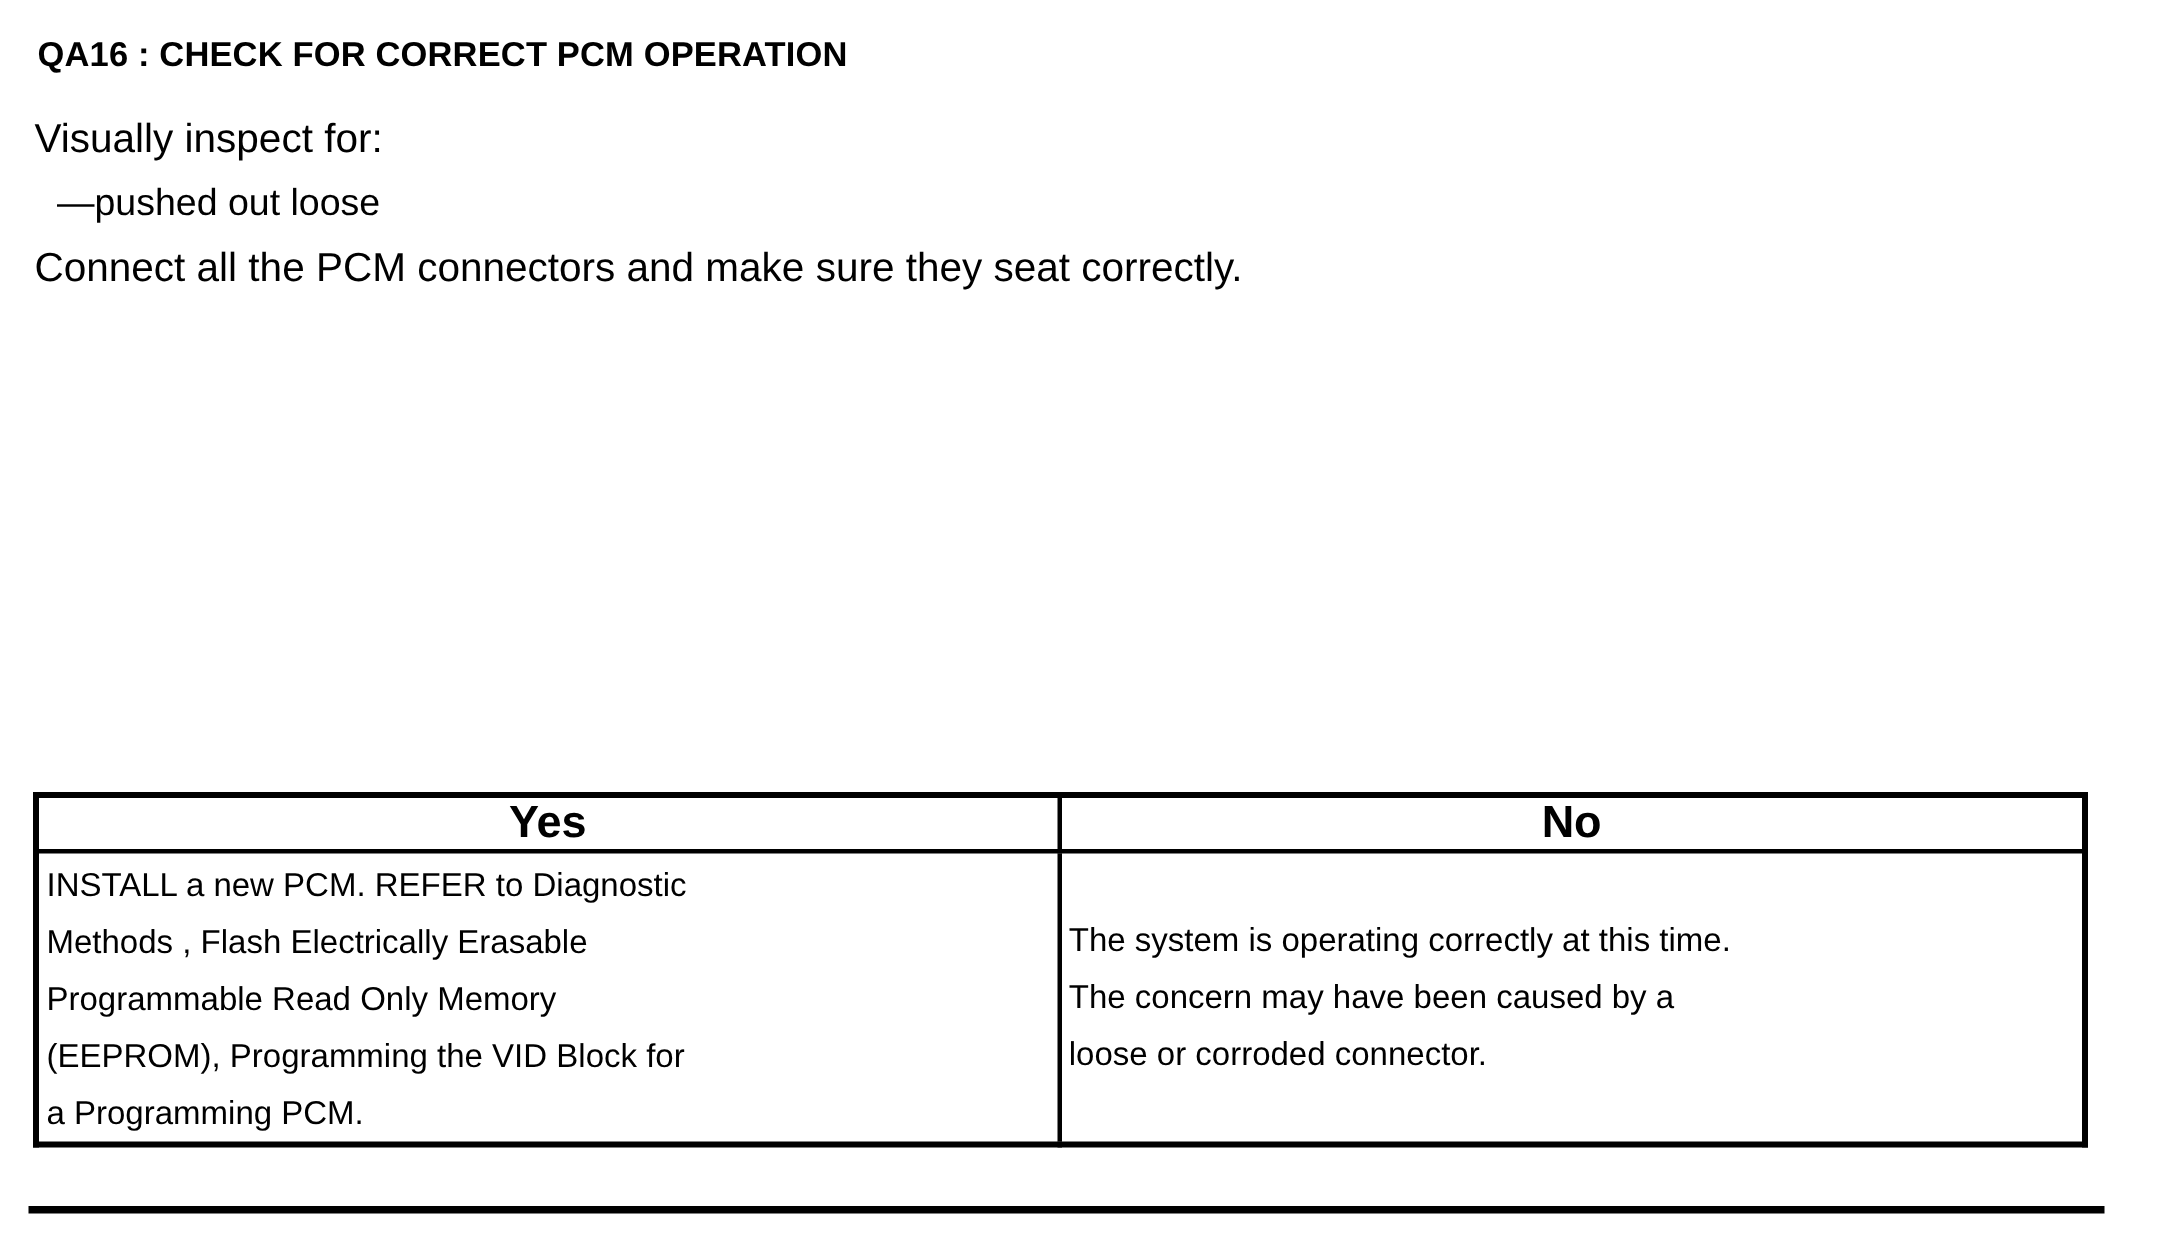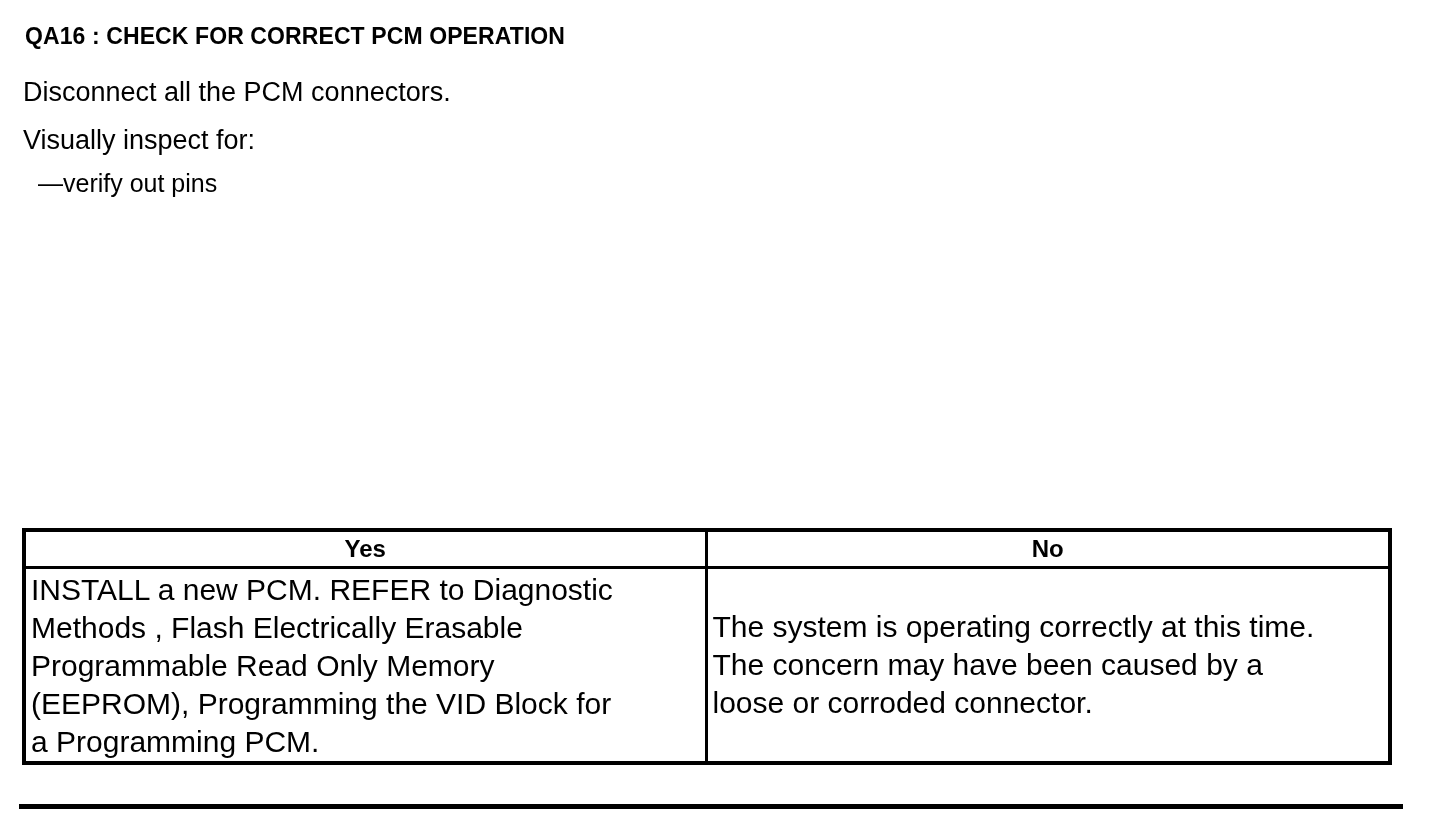--- a/index.html
+++ b/index.html
@@ -82,29 +82,29 @@
   .decision-table th,
   .decision-table td {
     border: 3px solid #000;
     padding: 0;
     vertical-align: middle;
     color: #000;
   }
 
   .decision-table thead th {
     height: 34px;
-    font-size: 24px;
+    font-size: 30px;
     font-weight: bold;
     text-align: center;
     line-height: 34px;
   }
 
   .decision-table tbody td {
     height: 186px;
-    font-size: 30px;
+    font-size: 22px;
     line-height: 38px;
     font-weight: normal;
     text-align: left;
   }
   .cell-inner {
     padding: 0 4px 0 5px;
   }
   .cell-yes .cell-inner {
     padding-top: 0;
   }
@@ -129,28 +129,28 @@
 </style>
 </head>
 <body>
 
 <div class="page">
 
   <div class="step-title">QA16 : CHECK FOR CORRECT PCM OPERATION</div>
 
   <div class="instructions">
 
-    <div class="instr-line">Disconnect all the PCM connectors.</div>
 
     <div class="instr-line">Visually inspect for:</div>
 
     <div class="bullet-group">
-      <div class="bullet-line">—verify out pins</div>
+      <div class="bullet-line">—pushed out loose</div>
     </div>
 
+    <div class="instr-line">Connect all the PCM connectors and make sure they seat correctly.</div>
 
 
 
 
 
   </div>
 
   <table class="decision-table">
     <colgroup>
       <col class="c-yes">

